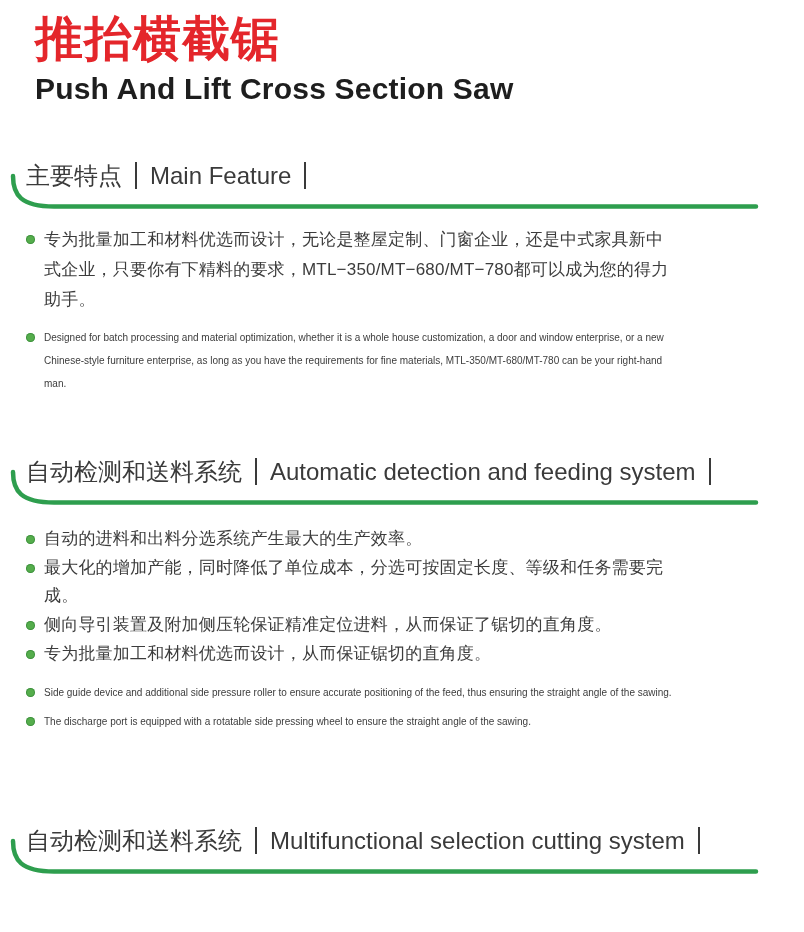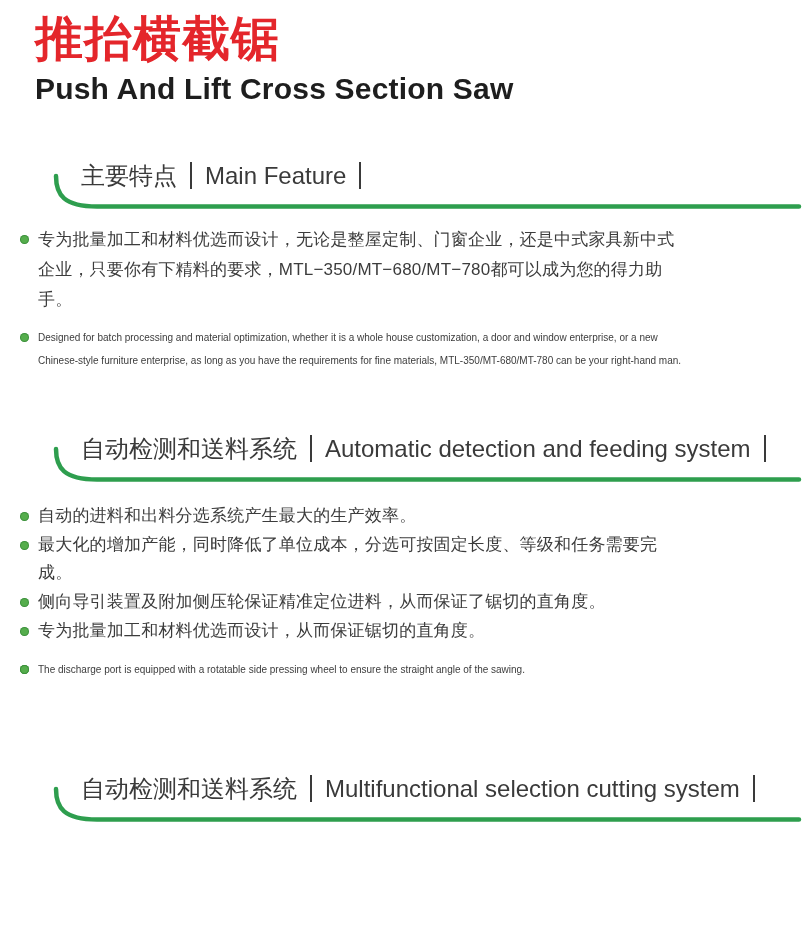--- a/index.html
+++ b/index.html
@@ -29,35 +29,34 @@
     font-size:30px;font-weight:700;letter-spacing:0.2px;line-height:1.1;
   }
 
   
   .section-1{margin-top:57px;}
   .section-2{margin-top:63px;}
   .section-3{margin-top:94px;}
 
   .section-header{
     position:relative;
-    padding:0 0 23px 38px;
+    padding:0 0 23px 26px;
     color:var(--heading-dark);
     font-size:24px;font-weight:400;line-height:28px;
     white-space:nowrap;
-    margin-left:43px;
   }
   .heading-row{display:inline-flex;align-items:center;gap:13px;}
   .sep-bar{
     display:inline-block;width:2px;height:27px;
     background:var(--heading-dark);flex:0 0 auto;
   }
   .swoosh{position:absolute;left:8px;bottom:0;display:block;}
 
   
-  .bullets{list-style:none;margin:0;padding:0 30px 0 20px;}
+  .bullets{list-style:none;margin:6px;padding:0 30px 0 20px;}
   .bullets li{position:relative;padding-left:18px;color:var(--text-dark);}
   .dot{
     position:absolute;left:0;width:9px;height:9px;border-radius:50%;
     background:var(--green-dot);box-shadow:inset 0 0 0 1px rgba(30,110,40,.45);
   }
   .cn{margin-top:12px;}
   .cn li{font-size:17px;line-height:30px;letter-spacing:0.2px;}
   .cn .dot{top:10px;}
   .en{margin-top:11px;}
   .en li{font-size:10px;line-height:23px;margin-bottom:6px;}
@@ -108,21 +107,21 @@
         <path d="M5 3 C 5 22, 13 33.5, 46 33.5 L 748 33.5" fill="none" style="stroke:var(--green-line)" stroke-width="4.5" stroke-linecap="round"></path>
       </svg>
     </div>
     <ul class="bullets cn">
           <li><span class="dot"></span><span>自动的进料和出料分选系统产生最大的生产效率。</span></li>
           <li><span class="dot"></span><span>最大化的增加产能，同时降低了单位成本，分选可按固定长度、等级和任务需要完成。</span></li>
           <li><span class="dot"></span><span>侧向导引装置及附加侧压轮保证精准定位进料，从而保证了锯切的直角度。</span></li>
           <li><span class="dot"></span><span>专为批量加工和材料优选而设计，从而保证锯切的直角度。</span></li>
         </ul>
     <ul class="bullets en">
-          <li><span class="dot"></span></li>
+          <li><span class="dot"></span><span>Side guide device and additional side pressure roller to ensure accurate positioning of the feed, thus ensuring the straight angle of the sawing.</span></li>
           <li><span class="dot"></span><span>The discharge port is equipped with a rotatable side pressing wheel to ensure the straight angle of the sawing.</span></li>
         </ul>
   </section>
 
   <section class="section section-3">
     <div class="section-header">
       <span class="heading-row">
         <span class="h-cn">自动检测和送料系统</span>
         <span class="sep-bar"></span>
         <span class="h-en">Multifunctional selection cutting system</span>

